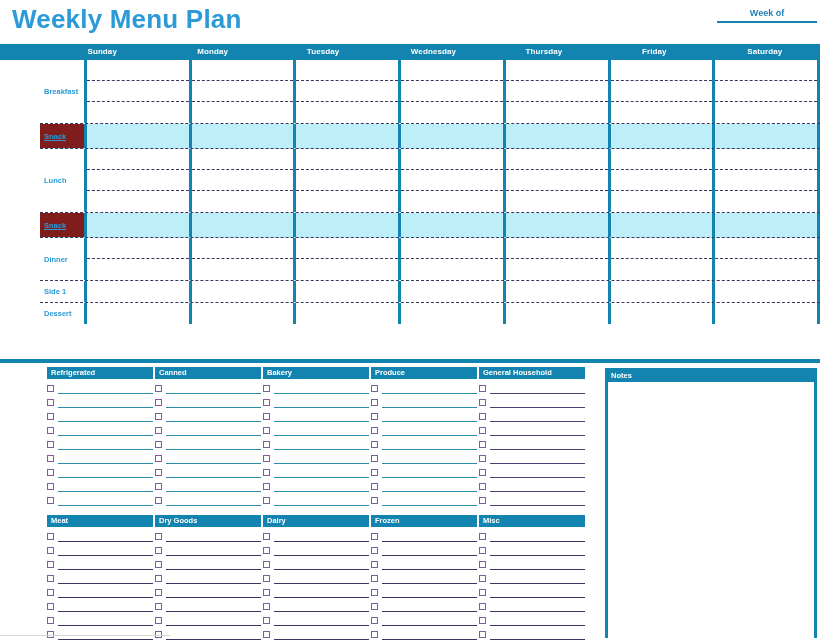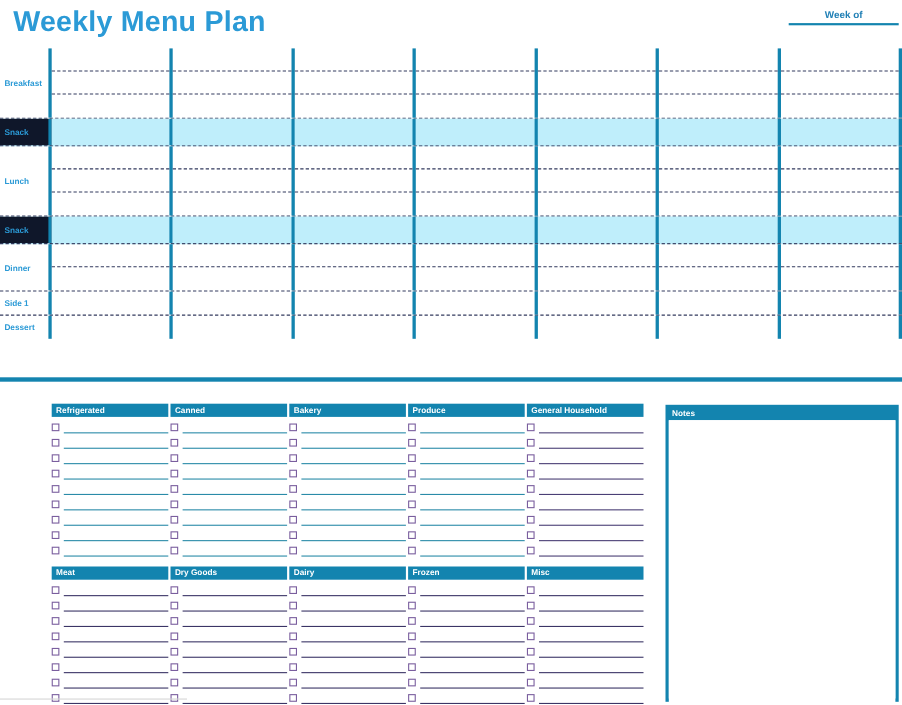--- a/index.html
+++ b/index.html
@@ -71,20 +71,21 @@
 
   .gridbody {
     position: relative;
     height: 303px;
     border-bottom: 4px solid #1384af;
   }
 
   .mealrow {
     display: flex;
     position: relative;
+    margin-left: 40px;
   }
   .mealrow .lbl {
     width: 47px; flex: none;
     position: relative;
     font-size: 7.5px;
     font-weight: bold;
     color: #2b9ad6;
     display: flex;
     align-items: center;
     padding-left: 4px;
@@ -104,21 +105,21 @@
 
   
   .sub { border-bottom: 1px dashed #333a5e; }
   .sub:last-child { border-bottom: none; }
 
   .row-breakfast .sub { height: 21px; }
   .row-lunch .sub { height: 21px; }
   .row-dinner .sub { height: 21px; }
 
   .snackrow { background: #bfeefb; }
-  .snackrow .lbl { background: #0f172a; font-weight: bold;}
+  .snackrow .lbl { background: #7f1d1d; font-weight: bold; text-decoration: underline;}
   .snackrow .cell { background: #bfeefb; }
 
   .rowdiv { border-bottom: 1px dashed #333a5e; }
 
   
   .lists {
     position: absolute;
     left: 0; top: 367px;
     width: 820px;
   }
@@ -196,20 +197,32 @@
 
   <div class="titlebar">
     <div class="title">Weekly Menu Plan</div>
     <div class="weekof-wrap">
       <div class="weekof-label">Week of</div>
       <div class="weekof-line"></div>
     </div>
   </div>
 
   <div class="grid">
+    <div class="dayhead">
+      <div class="corner"></div>
+      <div id="dayheads" style="display:flex;flex:1 1 auto;">
+          <div class="dh">Sunday</div>
+          <div class="dh">Monday</div>
+          <div class="dh">Tuesday</div>
+          <div class="dh">Wednesday</div>
+          <div class="dh">Thursday</div>
+          <div class="dh">Friday</div>
+          <div class="dh">Saturday</div>
+        </div>
+    </div>
     <div class="gridbody" id="gridbody">
         <div class="mealrow row-breakfast rowdiv">
           <div class="lbl" style="height: 63px;">Breakfast</div>
           <div class="cells">
             <div class="cell">
               <div class="sub" style="height: 21px;"></div>
               <div class="sub" style="height: 21px;"></div>
               <div class="sub" style="height: 21px;"></div>
             </div>
             <div class="cell">

